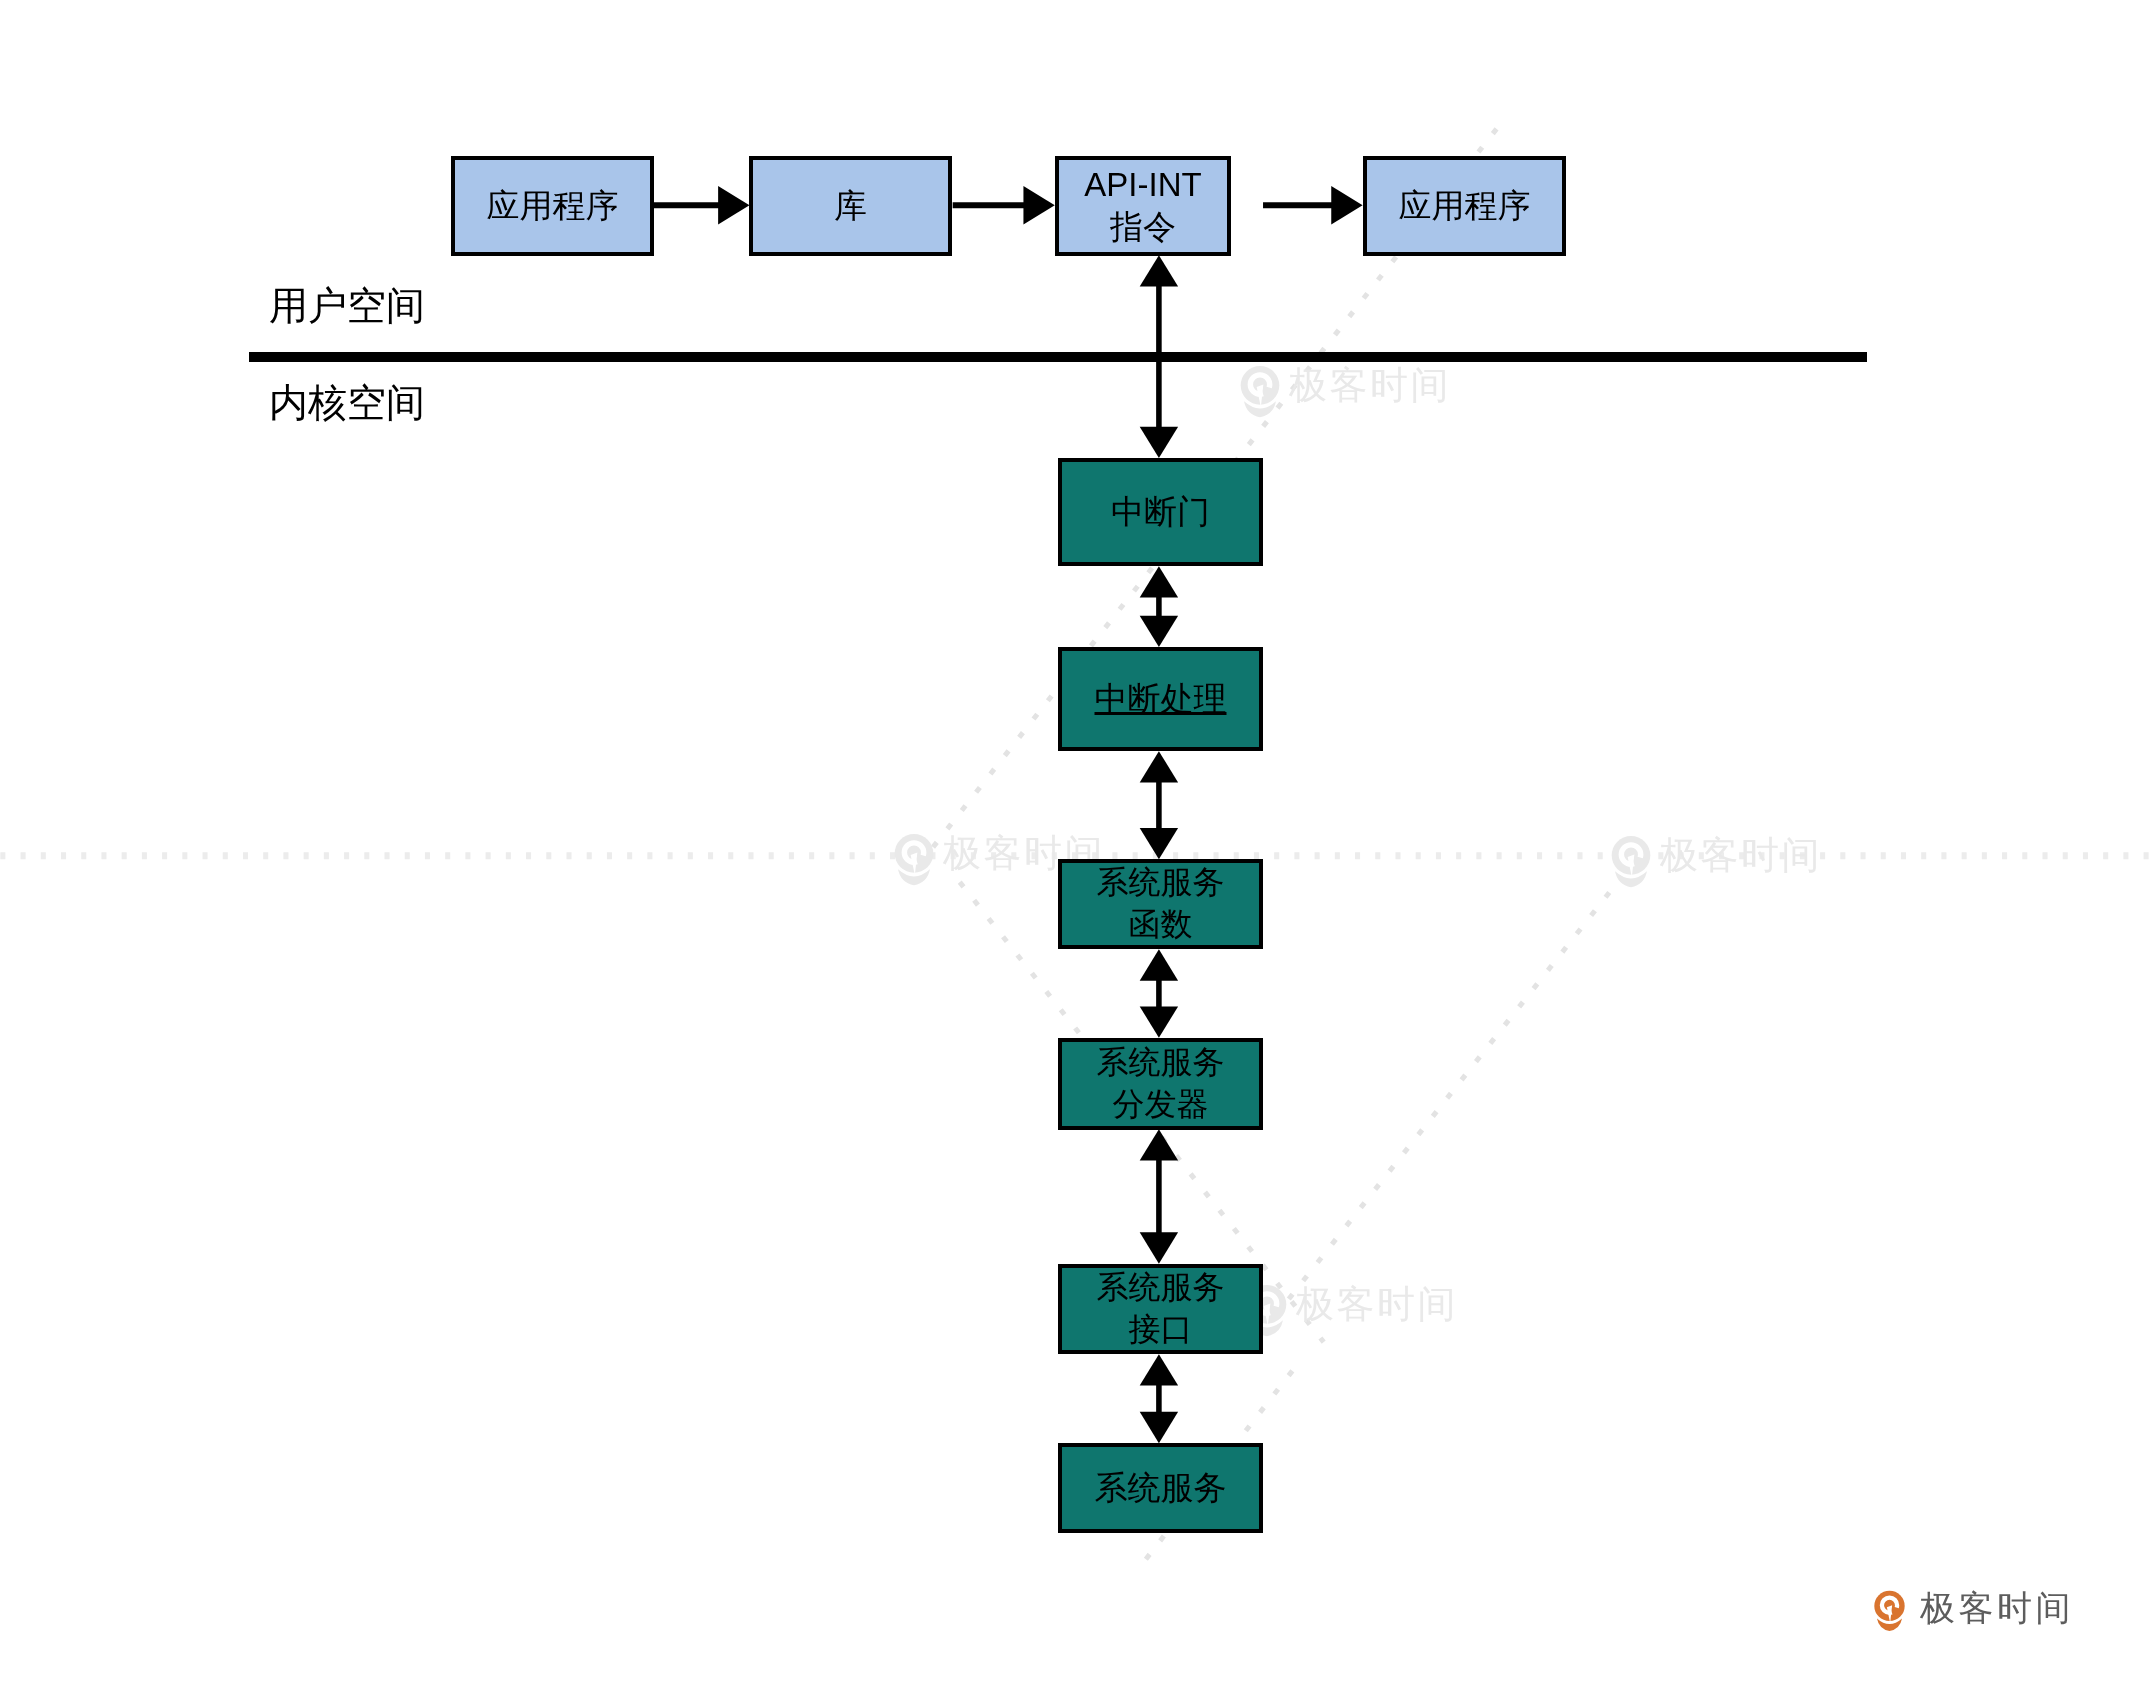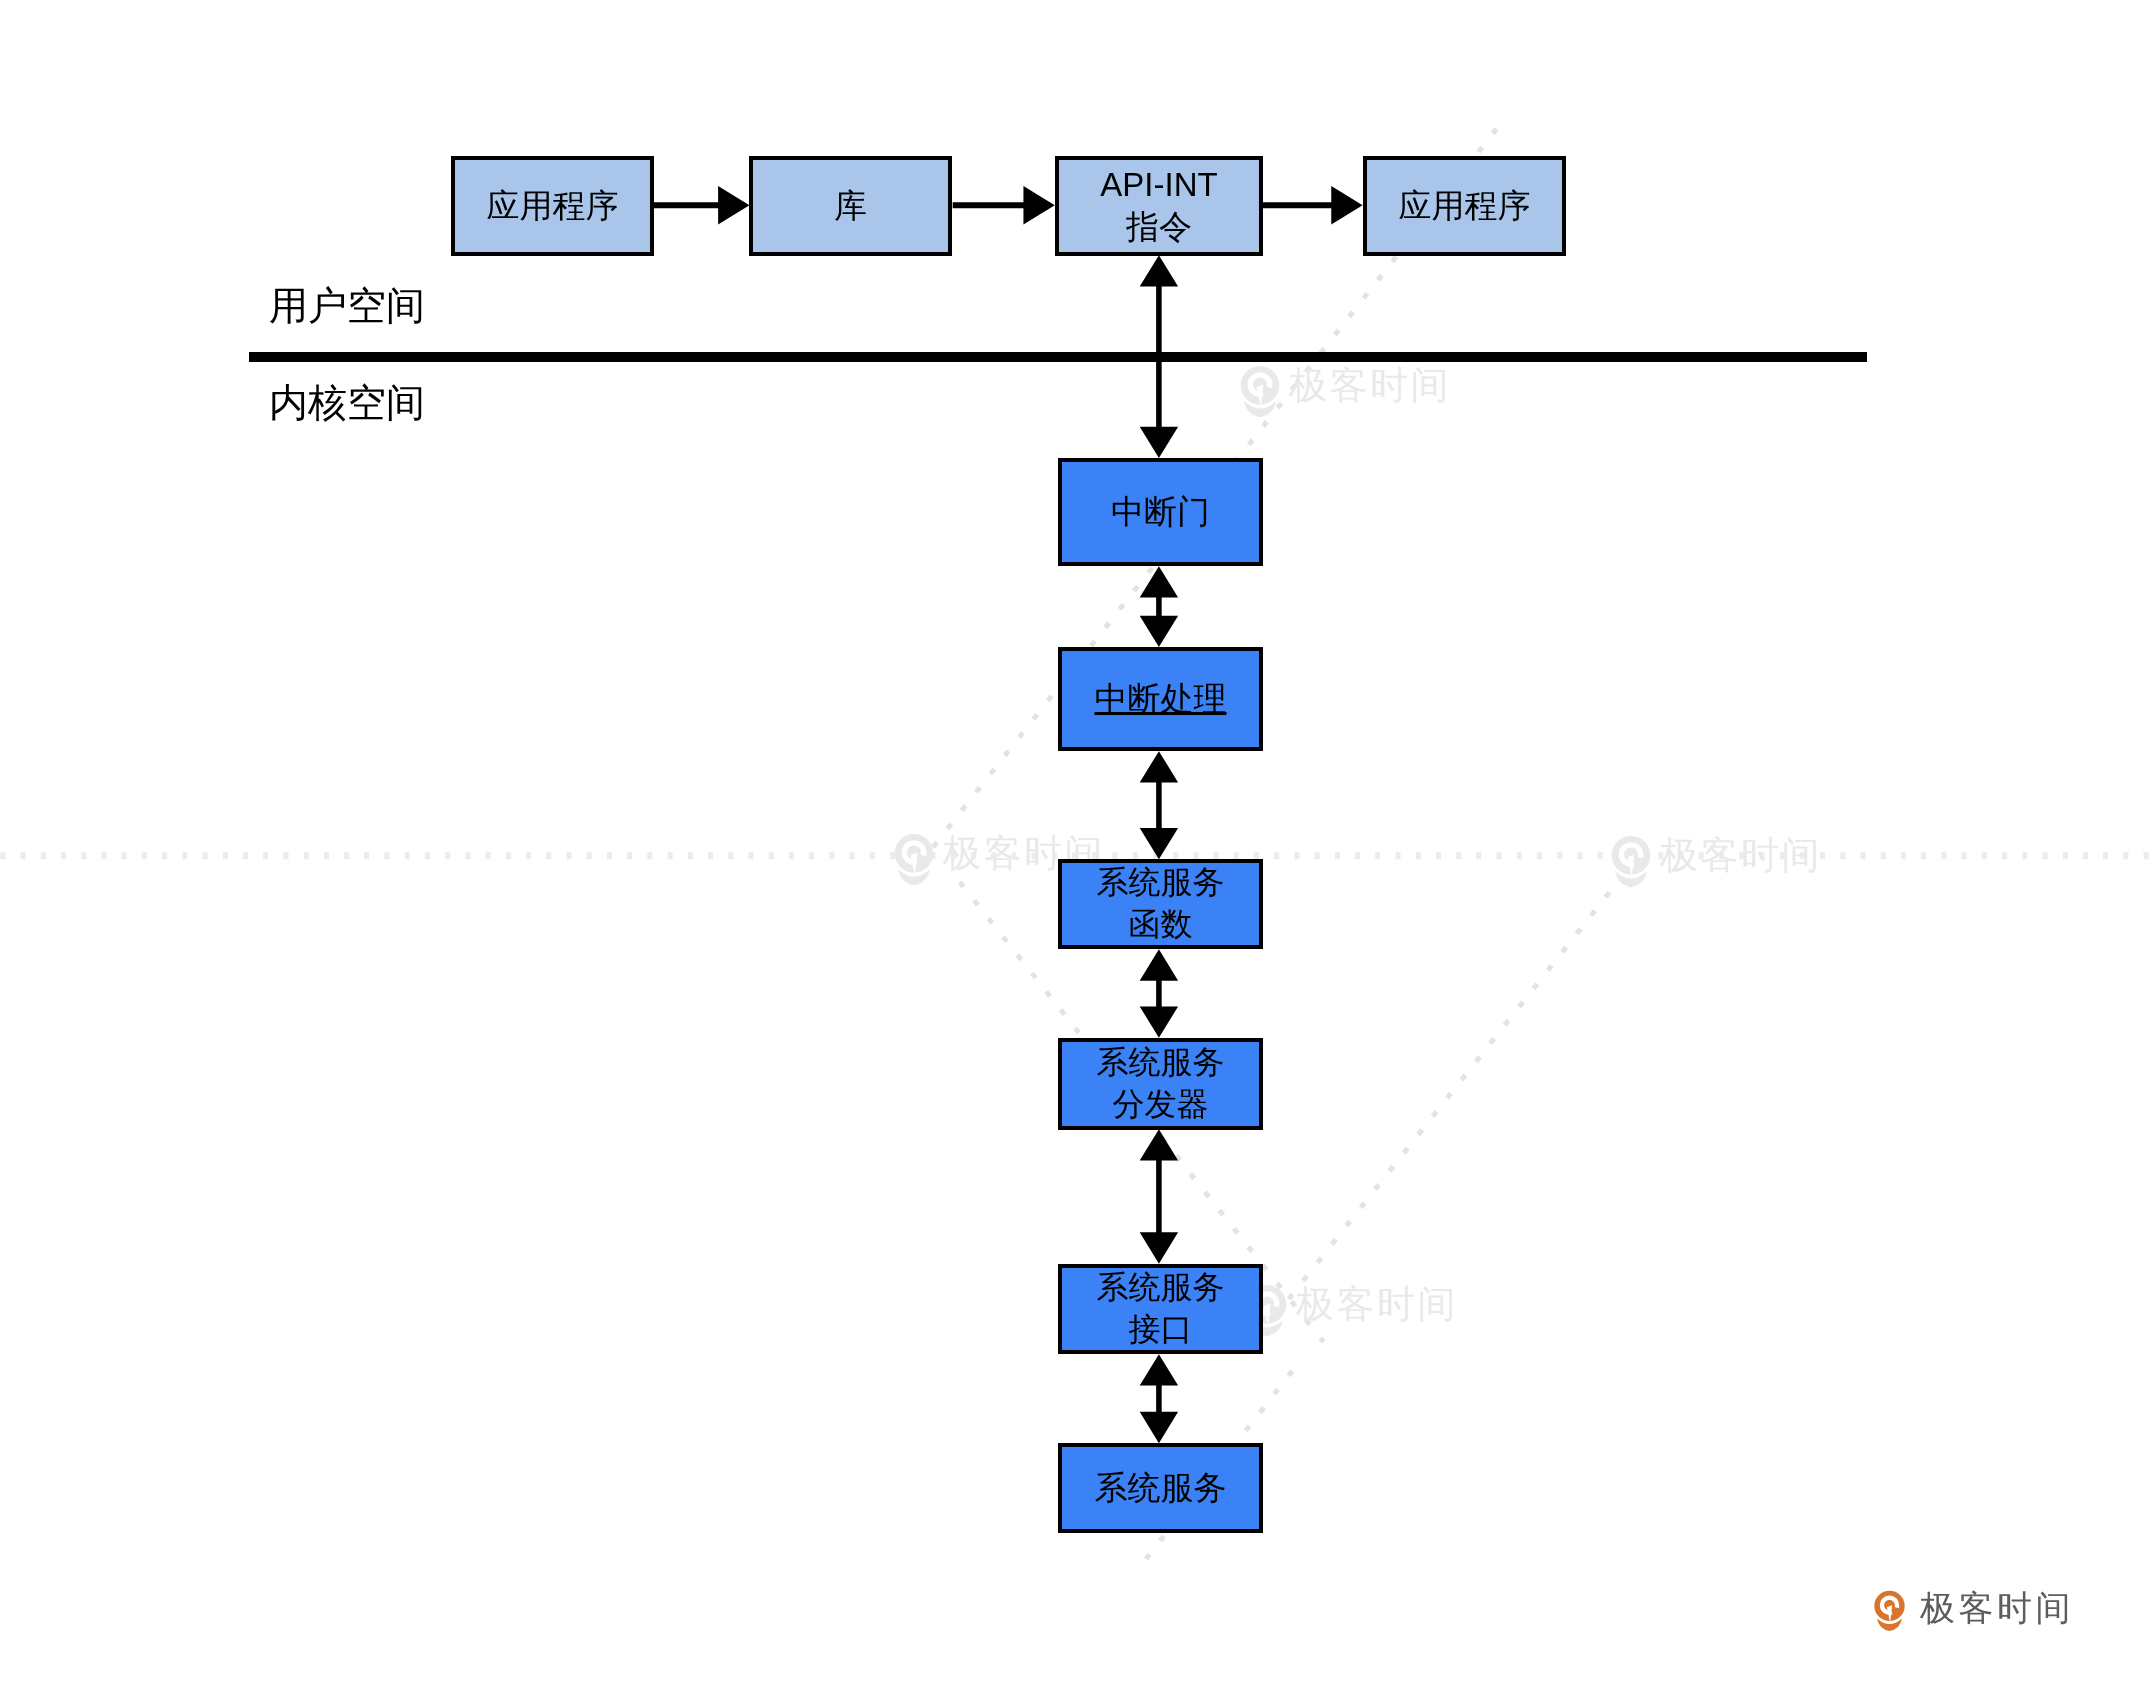--- a/index.html
+++ b/index.html
@@ -8,21 +8,21 @@
     font-family:"Liberation Sans","DejaVu Sans",sans-serif;color:#000;
   }
   svg.layer{position:absolute;left:0;top:0;pointer-events:none;}
   
   .box{
     position:absolute;box-sizing:border-box;border:4.6px solid #000;
     display:flex;align-items:center;justify-content:center;text-align:center;
     white-space:pre-line;z-index:4;
   }
   .box.blue{background:#a9c5ea;font-size:33px;line-height:1.28;}
-  .box.yellow{background:#3b82f6;font-size:32px;line-height:1.30;}
+  .box.yellow{background:#0f766e;font-size:32px;line-height:1.30;}
   
   .space-label{position:absolute;font-size:39px;line-height:1.05;z-index:4;}
   
   #divider{position:absolute;left:249px;top:352px;width:1618px;height:10px;background:#000;z-index:2;}
   
   .watermark{position:absolute;display:flex;align-items:flex-start;z-index:1;color:#e9e9e9;}
   .watermark svg{width:42px;height:55px;display:block;}
   .watermark .wm-text{font-size:38px;letter-spacing:2.5px;margin-left:8px;position:relative;top:1px;line-height:38px;}
   
   #brand{position:absolute;left:1873px;top:1590px;display:flex;align-items:flex-start;z-index:4;color:#d9742f;}
@@ -127,21 +127,21 @@
       <polygon points="2254,2741 2330,2741 2292,2679" fill="#000"></polygon>
       <polygon points="2254,2793 2330,2793 2292,2855" fill="#000"></polygon>
     </g>
   </svg>
 
   <div class="space-label" style="left:269px;top:286px;text-align:right;">用户空间</div>
   <div class="space-label" style="left:269px;top:383px;">内核空间</div>
 
   <div class="box blue" style="left:451px;top:156px;width:203px;height:100px;">应用程序</div>
   <div class="box blue" style="left:749px;top:156px;width:203px;height:100px;">库</div>
-  <div class="box blue" style="left:1055px;top:156px;width:208px;height:100px;">API-INT
+  <div class="box blue" style="left:1055px;top:156px;width:176px;height:100px;">API-INT
 指令</div>
   <div class="box blue" style="left:1363px;top:156px;width:203px;height:100px;">应用程序</div>
 
   <div class="box yellow" style="left:1058px;top:458px;width:205px;height:108px;font-size:33px;">中断门</div>
   <div class="box yellow" style="left:1058px;top:647px;width:205px;height:104px;font-size:33px;text-decoration:underline;">中断处理</div>
   <div class="box yellow" style="left:1058px;top:859px;width:205px;height:90px;">系统服务
 函数</div>
   <div class="box yellow" style="left:1058px;top:1038px;width:205px;height:92px;">系统服务
 分发器</div>
   <div class="box yellow" style="left:1058px;top:1264px;width:205px;height:90px;">系统服务

